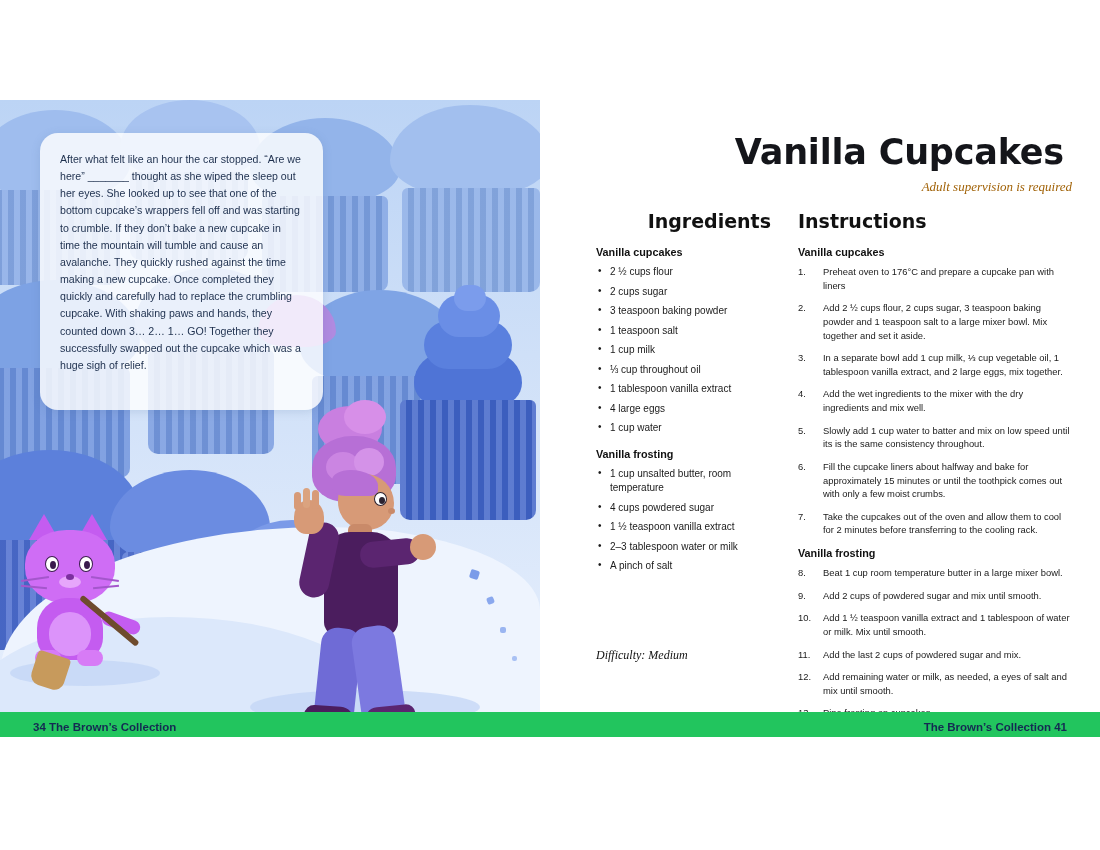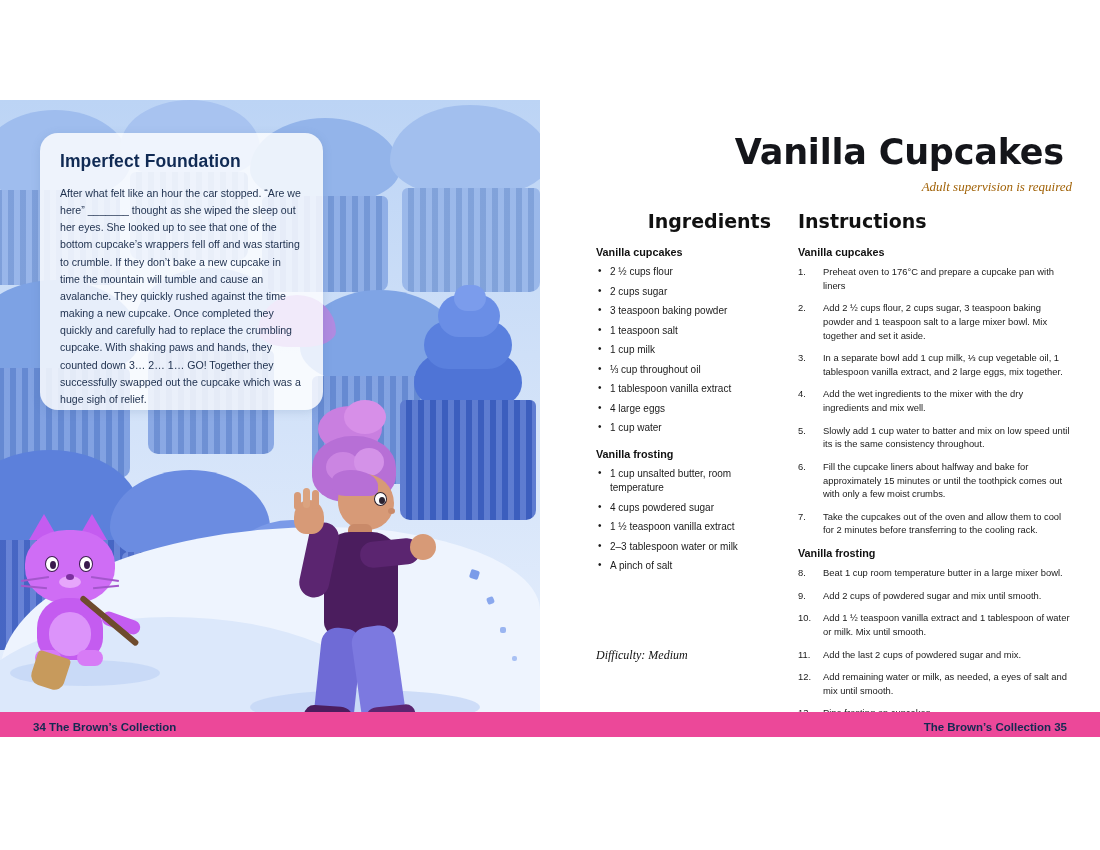--- a/index.html
+++ b/index.html
@@ -101,21 +101,21 @@
     position:absolute;left:56px;top:508px;width:180px;
     font-size:10px;color:#1a1a1a;line-height:1.5;
   }
   .difficulty{
     position:absolute;left:56px;top:548px;
     font-size:12px;font-style:italic;color:#111;
     font-family:"Liberation Serif", serif;
   }
   
   .footer{
-    position:absolute;left:0;top:612px;width:1100px;height:35px;background:#ec4899;
+    position:absolute;left:0;top:612px;width:1100px;height:35px;background:#22c55e;
   }
   .footer .fl{
     position:absolute;left:33px;top:9px;font-size:11.5px;font-weight:bold;color:#142a52;
   }
   .footer .fr{
     position:absolute;right:33px;top:9px;font-size:11.5px;font-weight:bold;color:#142a52;
   }
   .band-top{position:absolute;left:0;top:100px;width:1100px;height:6px;background:#a7c5f6;}
   .band-bottom{position:absolute;left:0;top:731px;width:1100px;height:6px;background:#a7c5f6;}
 </style>
@@ -249,21 +249,20 @@
       <div style="position:absolute;left:20px;top:150px;width:26px;height:16px;background:#d77bf6;border-radius:10px;"></div>
       <div style="position:absolute;left:62px;top:150px;width:26px;height:16px;background:#d77bf6;border-radius:10px;"></div>
 
       <div style="position:absolute;left:86px;top:116px;width:40px;height:14px;background:#c45cf0;border-radius:10px;transform:rotate(20deg);"></div>
 
       <div style="position:absolute;left:66px;top:94px;width:74px;height:6px;background:#6e4b2d;border-radius:3px;transform:rotate(40deg);transform-origin:left center;"></div>
       <div style="position:absolute;left:18px;top:154px;width:34px;height:34px;background:#c79a5c;border-radius:4px 4px 10px 10px;transform:rotate(18deg);"></div>
     </div>
 
     <div class="story-card">
-      <div class="story-title">Imperfect Foundation</div>
       <p class="story-body">After what felt like an hour the car stopped. “Are we here” _______ thought as she wiped the sleep out her eyes. She looked up to see that one of the bottom cupcake’s wrappers fell off and was starting to crumble. If they don’t bake a new cupcake in time the mountain will tumble and cause an avalanche. They quickly rushed against the time making a new cupcake. Once completed they quickly and carefully had to replace the crumbling cupcake. With shaking paws and hands, they counted down 3… 2… 1… GO! Together they successfully swapped out the cupcake which was a huge sigh of relief.</p>
     </div>
   </div>
 
   <div class="right-page">
     <div class="recipe-title">Vanilla Cupcakes</div>
     <div class="recipe-sub">Adult supervision is required</div>
 
     <div class="col-ing">
       <div class="col-head">Ingredients</div>
@@ -310,16 +309,16 @@
         <li>Add remaining water or milk, as needed, a eyes of salt and mix until smooth.</li>
         <li>Pipe frosting on cupcakes.</li>
       </ol>
     </div>
 
     <div class="difficulty">Difficulty: Medium</div>
   </div>
 
   <div class="footer">
     <div class="fl">34 The Brown’s Collection</div>
-    <div class="fr">The Brown’s Collection 35</div>
+    <div class="fr">The Brown’s Collection 41</div>
   </div>
 
 </div>
 
 </body></html>

